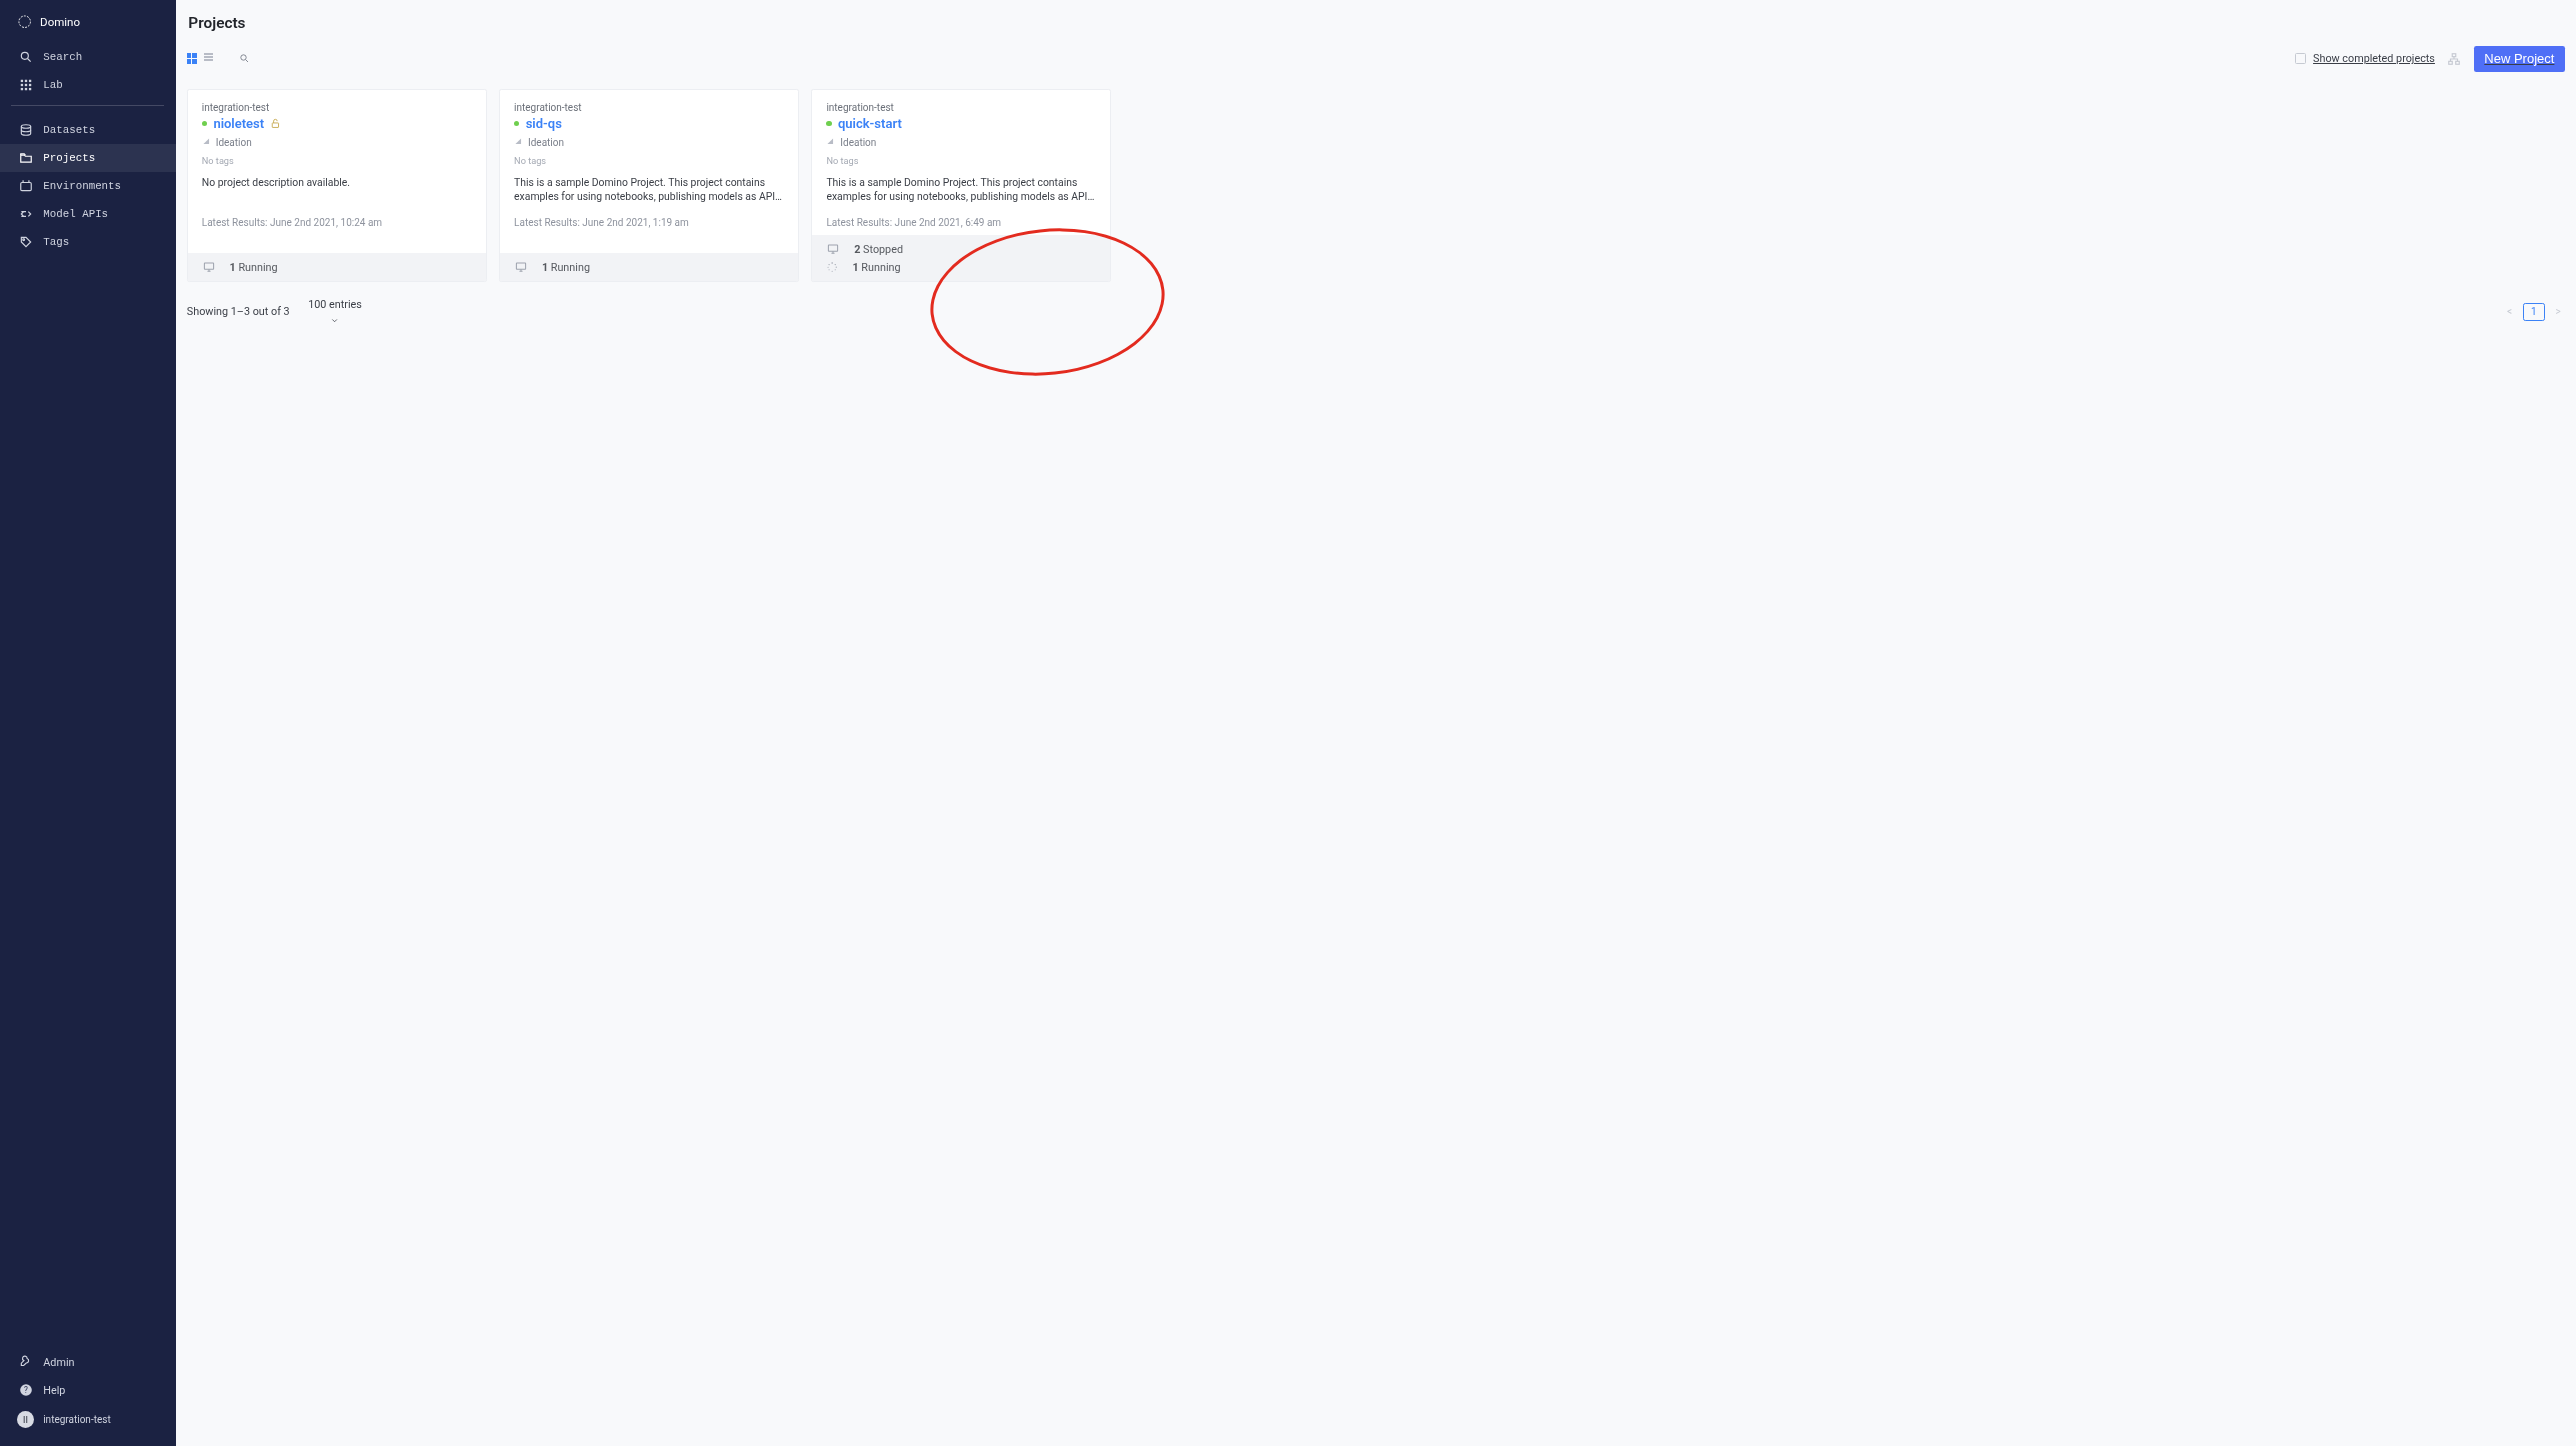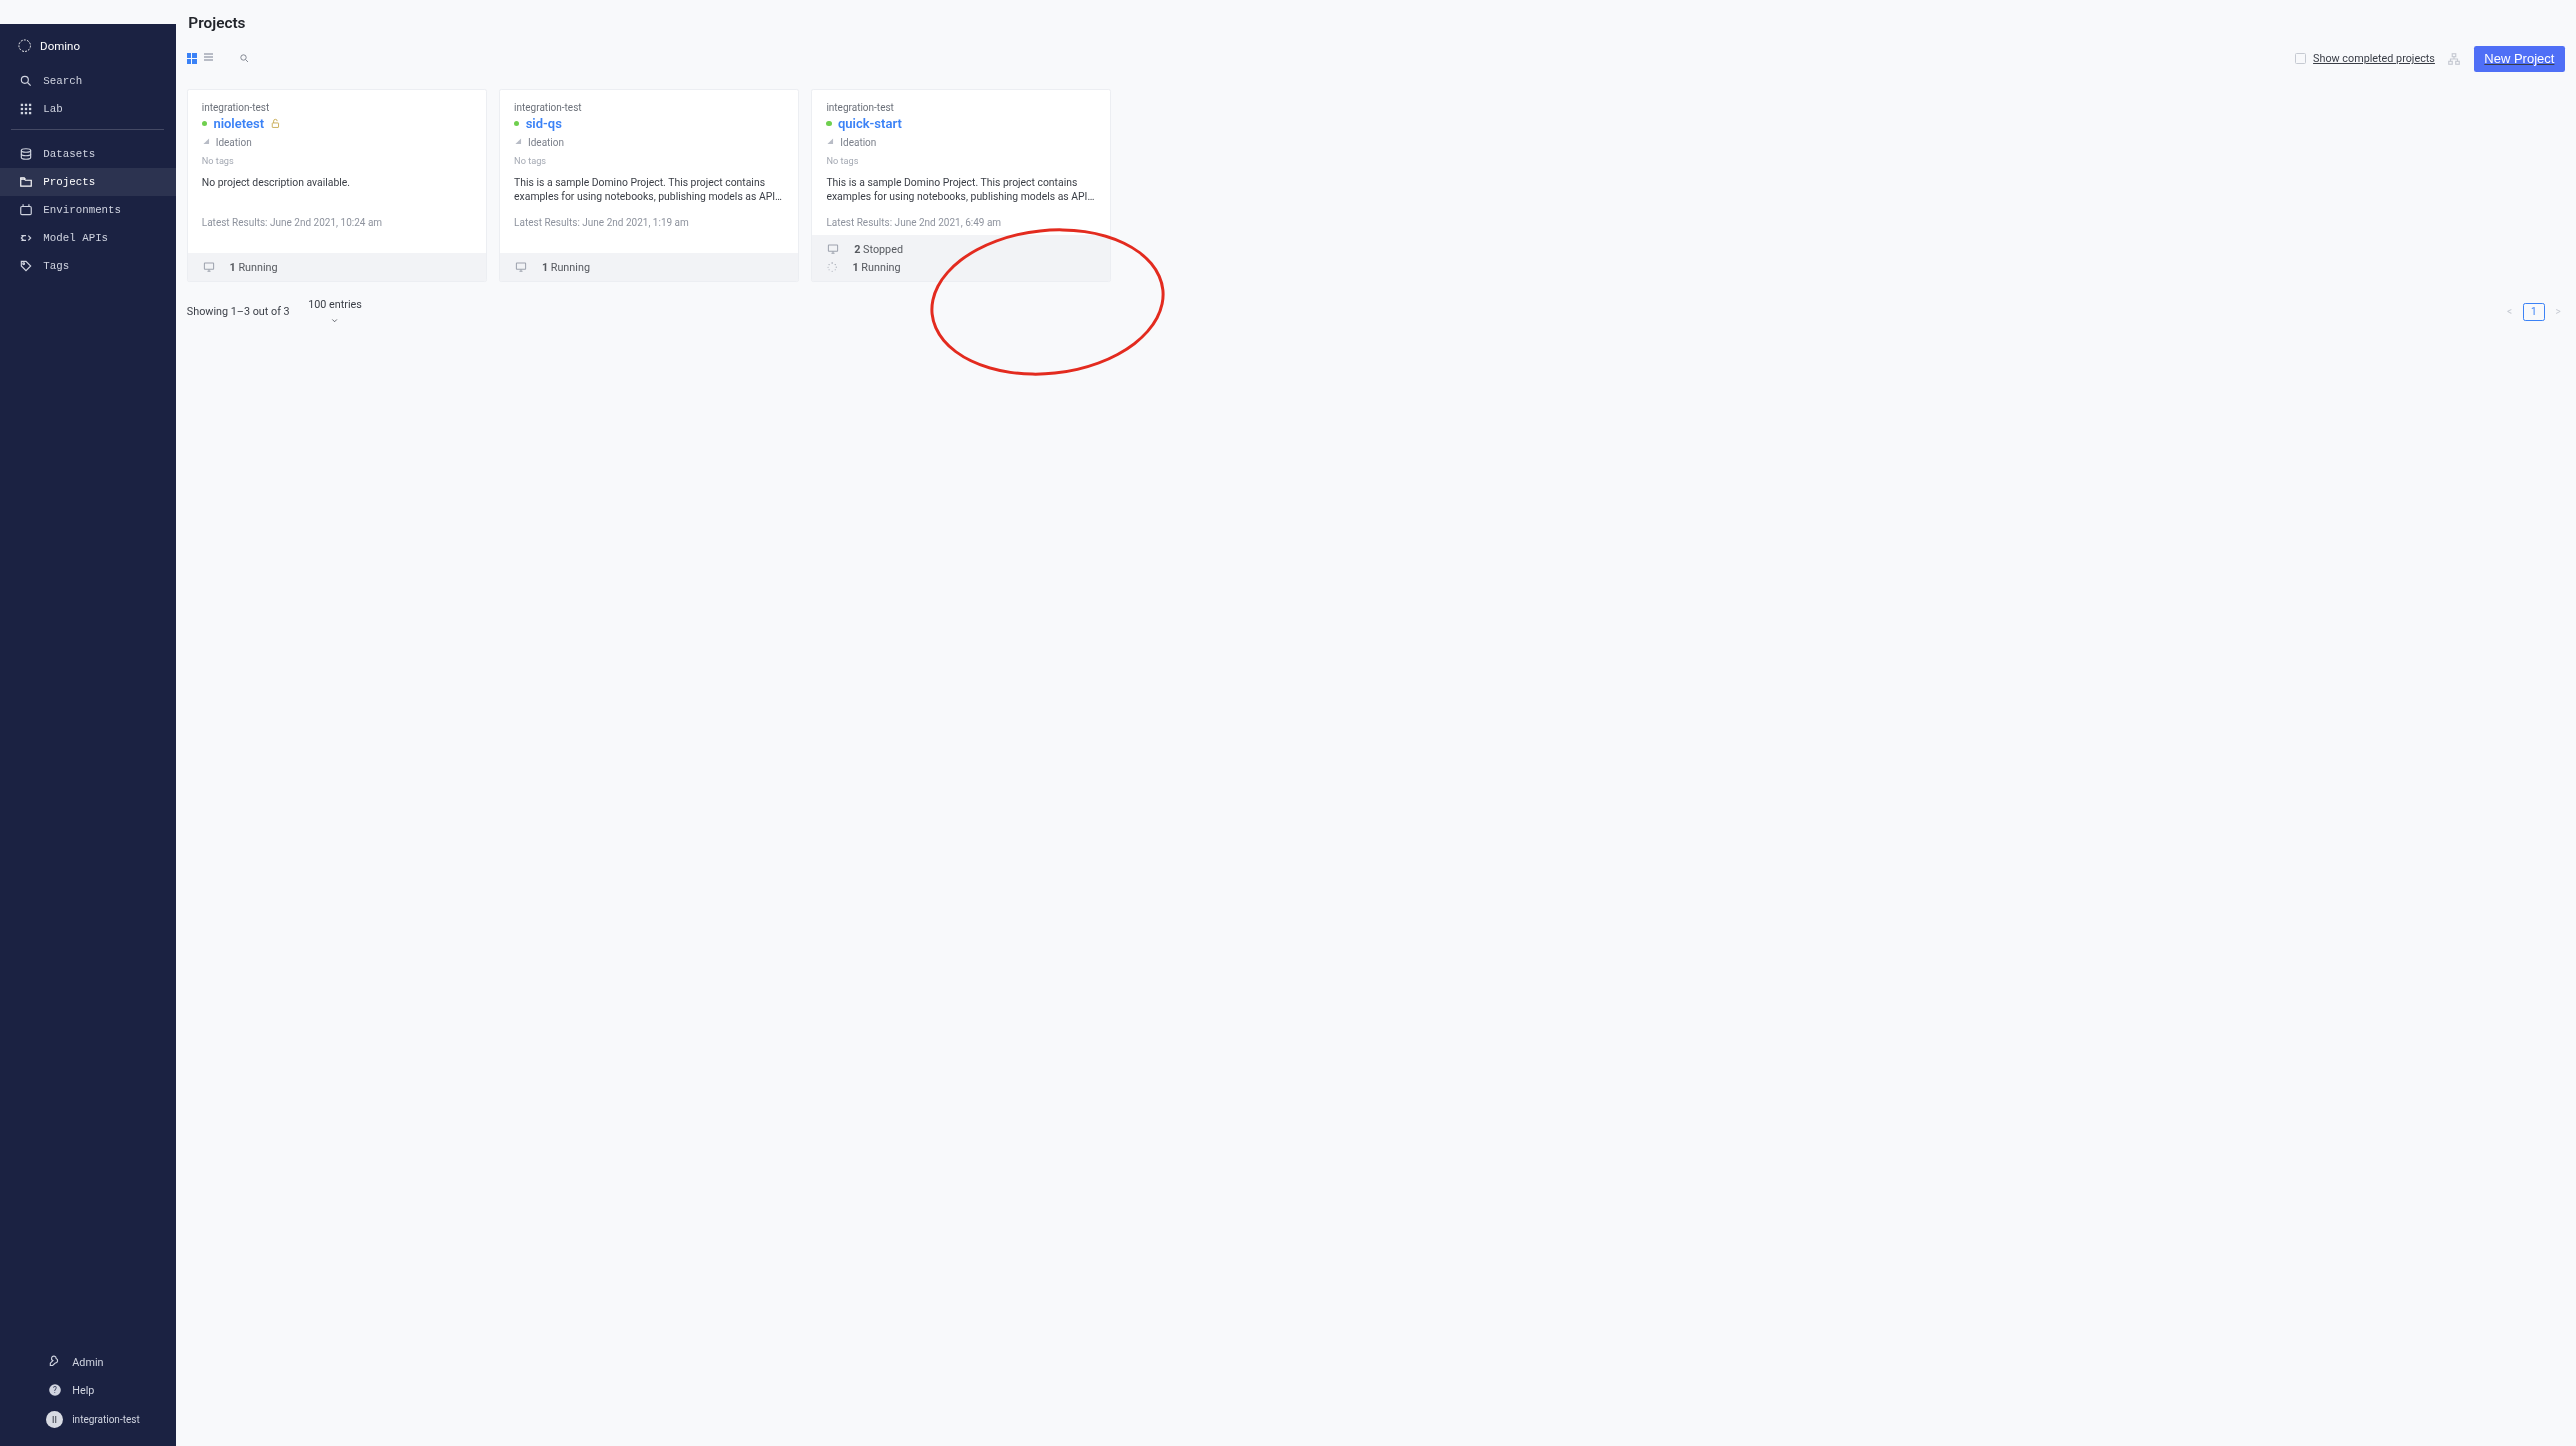--- a/index.html
+++ b/index.html
@@ -12,21 +12,20 @@
   height: 100vh;
   overflow: hidden;
 }
 .sidebar {
   width: 176px;
   background: #1b2242;
   color: #d0d4e0;
   display: flex;
   flex-direction: column;
   flex-shrink: 0;
-  margin-top: 24px;
 }
 .sidebar-brand {
   display: flex;
   align-items: center;
   padding: 14px 17px 10.8px 17px;
   color: #fff;
   font-size: 11.5px;
   gap: 7.7px;
 }
 .brand-icon { width: 15.4px; height: 15.4px; }
@@ -36,21 +35,21 @@
   align-items: center;
   gap: 10.8px;
   padding: 7px 18.5px;
   color: #d0d4e0;
   cursor: pointer;
   font-size: 10.8px;
 }
 .nav-item.active { background: rgba(255,255,255,0.08); color: #fff; }
 .nav-item svg, .nav-item .icon { width: 14px; height: 14px; flex-shrink: 0; }
 .nav-divider { height: 0.8px; background: rgba(255,255,255,0.18); margin: 6.2px 12.3px 6.2px 10.8px; }
-.sidebar-footer { margin-top: auto; padding-bottom: 10.8px; padding-left: 29px; }
+.sidebar-footer { margin-top: auto; padding-bottom: 10.8px; }
 .user-row { display: flex; align-items: center; gap: 9.2px; padding: 7px 17px; }
 .avatar {
   width: 17px; height: 17px; border-radius: 50%;
   background: #d8dbe3; color: #4a4e58;
   display: flex; align-items: center; justify-content: center;
   font-size: 8.5px; font-weight: 500;
 }
 .main { flex: 1; overflow: auto; padding: 14px 10.8px 14px 10.8px; }
 .page-title { font-size: 15.4px; font-weight: 600; color: #22252b; padding-left: 1.5px; }
 .tabs { display: flex; gap: 21.5px; border-bottom: 0.8px solid #e4e6eb; margin-top: 14px; width: 403px; }

